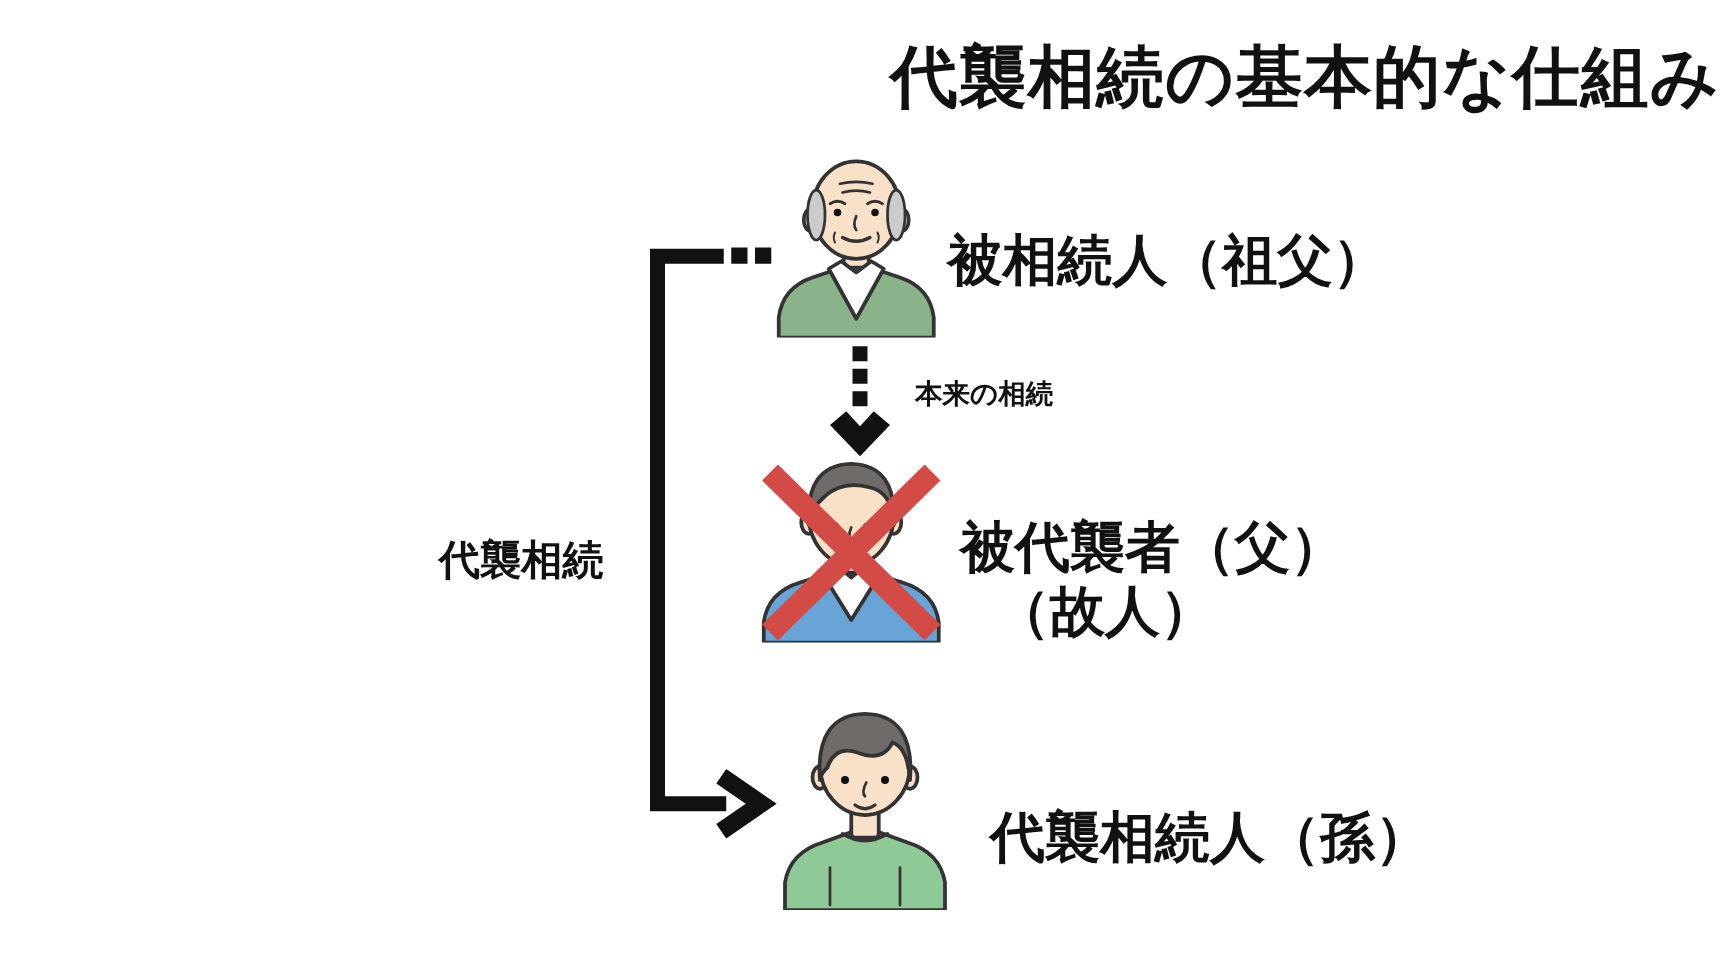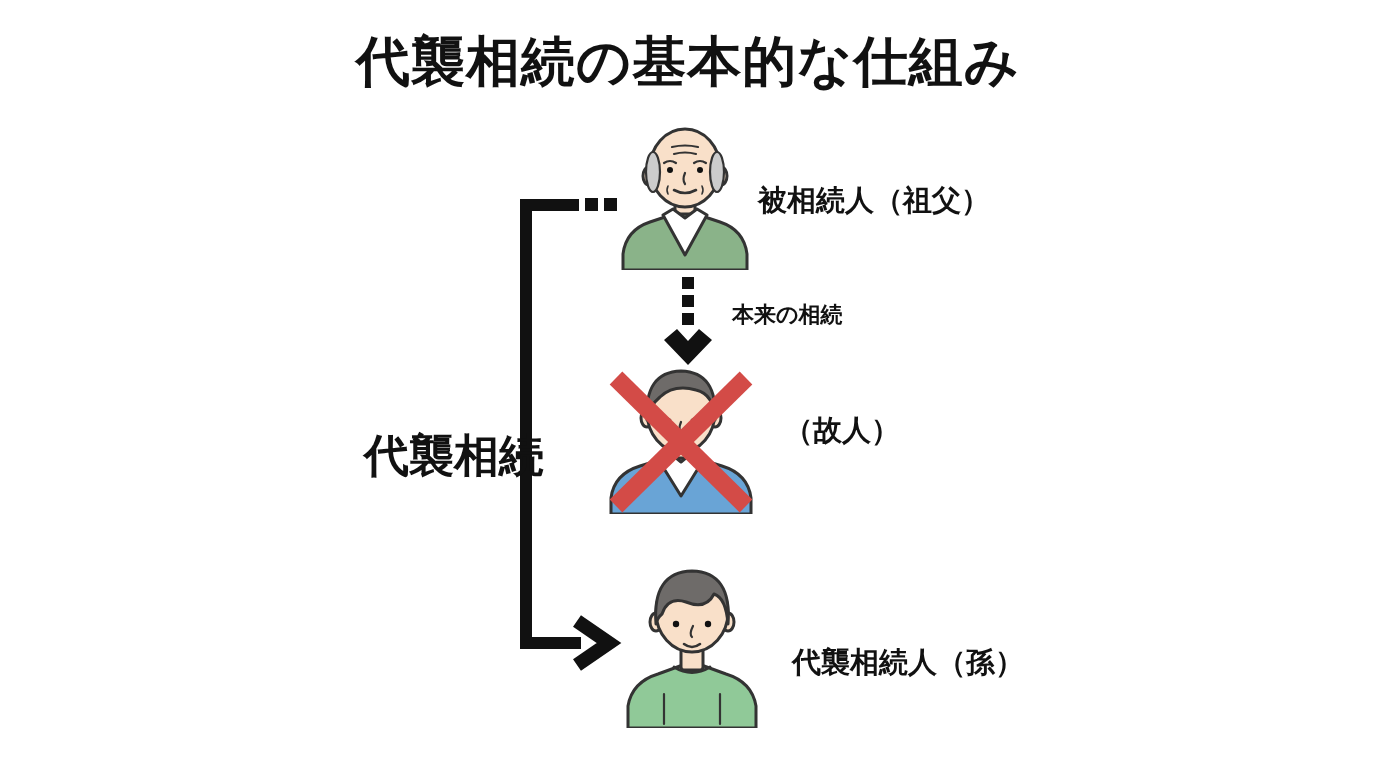--- a/index.html
+++ b/index.html
@@ -4,26 +4,26 @@
 <style>
   html,body{margin:0;padding:0;}
   body{
     width:1376px;height:768px;position:relative;overflow:hidden;
     background:var(--bg,#fff);
     font-family:"Liberation Sans","DejaVu Sans",sans-serif;
     color:var(--ink,#111);
   }
   .abs{position:absolute;}
   .title{
-    left:0;top:26px;width:1376px;text-align:center;
+    left:0;top:26px;width:1376px;text-align:right;
     font-size:54px;font-weight:bold;letter-spacing:1px;color:var(--ink);
   }
-  .node-label{font-size:29px;font-weight:bold;line-height:1.15;white-space:nowrap;color:var(--ink);}
+  .node-label{font-size:44px;font-weight:bold;line-height:1.15;white-space:nowrap;color:var(--ink);}
   .arrow-label{font-size:22px;font-weight:bold;white-space:nowrap;color:var(--ink);}
-  .sub-line{margin-left:16px;}
+  .sub-line{margin-left:28px;}
   svg{display:block;}
   .outline{stroke:var(--outline,#333);stroke-width:3;stroke-linejoin:round;stroke-linecap:round;}
   .thin{stroke:var(--outline,#333);stroke-width:2.2;fill:none;stroke-linecap:round;}
   .ink-shape{fill:var(--ink,#111);}
 </style>
 </head>
 <body>
 
 <div class="abs title">代襲相続の基本的な仕組み</div>
 
@@ -64,30 +64,31 @@
   <path d="M41,54 Q38,6 75,5 Q112,6 109,54 Q108,28 90,24 Q68,18 54,31 Q43,40 41,54 Z" class="outline" style="fill:var(--dark-hair)"></path>
   <path d="M52,54 Q58,49 64,54 M86,54 Q92,49 98,54" class="thin" style="stroke-width:2.6"></path>
   <path d="M75,56 Q72,63 75,67" class="thin"></path>
   <path d="M68,75 Q75,79 82,75" class="thin" style="stroke-width:2.6"></path>
   <g>
     <line x1="10" y1="12" x2="140" y2="140" style="stroke:var(--cross-red);stroke-width:18;stroke-linecap:butt"></line>
     <line x1="140" y1="12" x2="10" y2="140" style="stroke:var(--cross-red);stroke-width:18;stroke-linecap:butt"></line>
   </g>
 </svg>
 <div class="abs node-label" style="left:768px;top:414px">
+  <div>被代襲者（父）</div>
   <div class="sub-line">（故人）</div>
 </div>
 
 <svg class="abs" style="left:505px;top:185px" width="130" height="490" viewBox="0 0 130 490">
   <polyline points="74,20 21,20 21,458 76,458" style="fill:none;stroke:var(--ink);stroke-width:12;stroke-linejoin:miter;stroke-linecap:butt"></polyline>
   <rect x="80" y="13" width="13" height="13" class="ink-shape"></rect>
   <rect x="99" y="13" width="13" height="13" class="ink-shape"></rect>
   <polyline points="72,436 104,458 72,480" style="fill:none;stroke:var(--ink);stroke-width:14;stroke-linejoin:miter;stroke-linecap:butt"></polyline>
 </svg>
-<div class="abs arrow-label" style="left:364px;top:426px;font-size:45px">代襲相続</div>
+<div class="abs arrow-label" style="left:351px;top:426px;font-size:33px">代襲相続</div>
 
 <svg class="abs" style="left:622px;top:566px" width="140" height="162" viewBox="0 0 140 162">
   <path d="M6,162 V140 Q10,116 36,108 L58,100 H82 L104,108 Q130,116 134,140 V162 Z" class="outline" style="fill:var(--shirt-green)"></path>
   <rect x="59" y="82" width="22" height="22" rx="3" class="outline" style="fill:var(--skin)"></rect>
   <path d="M52,101 Q70,112 88,101" class="thin" style="stroke-width:2.8"></path>
   <path d="M42,128 V158 M98,128 V158" class="thin"></path>
   <ellipse cx="34" cy="56" rx="6" ry="9" class="outline" style="fill:var(--skin)"></ellipse>
   <ellipse cx="106" cy="56" rx="6" ry="9" class="outline" style="fill:var(--skin)"></ellipse>
   <ellipse cx="70" cy="46" rx="36" ry="40" class="outline" style="fill:var(--skin)"></ellipse>
   <path d="M34,58 Q30,6 70,5 Q110,6 106,58 Q104,32 92,28 Q84,44 64,36 Q46,30 40,48 Q35,52 34,58 Z" class="outline" style="fill:var(--dark-hair)"></path>

